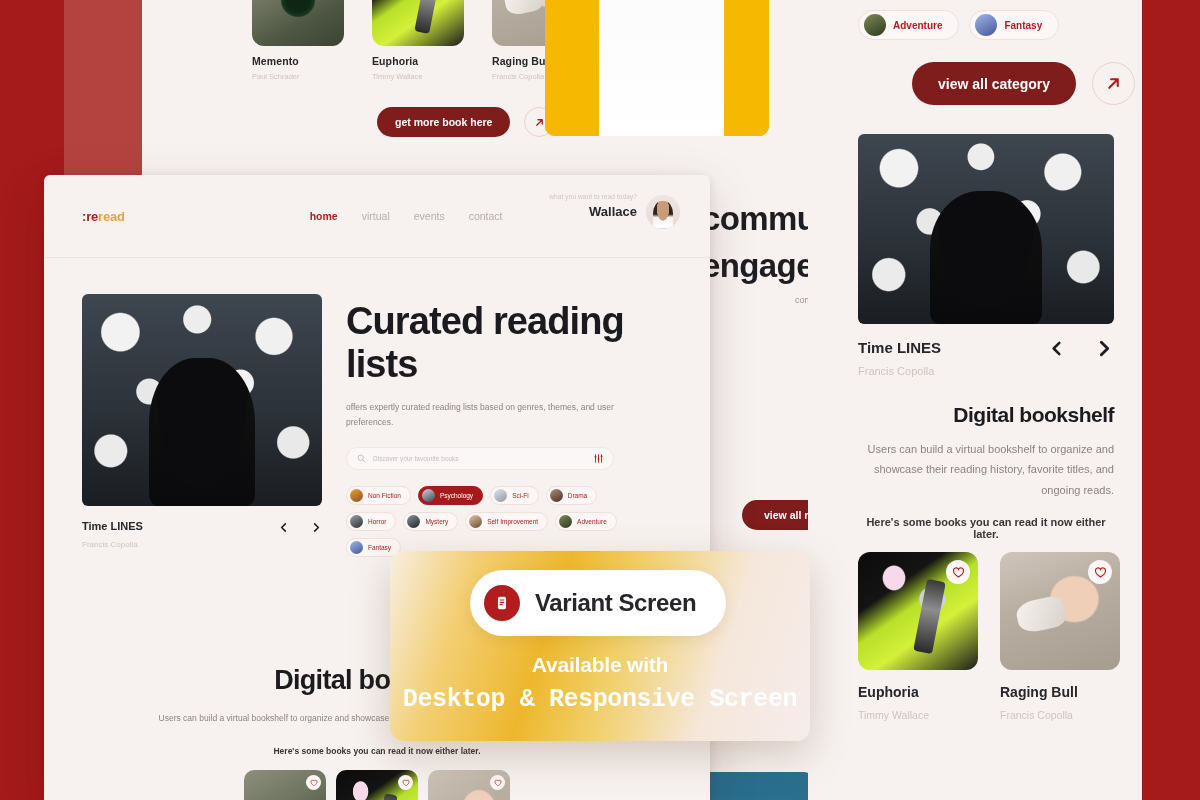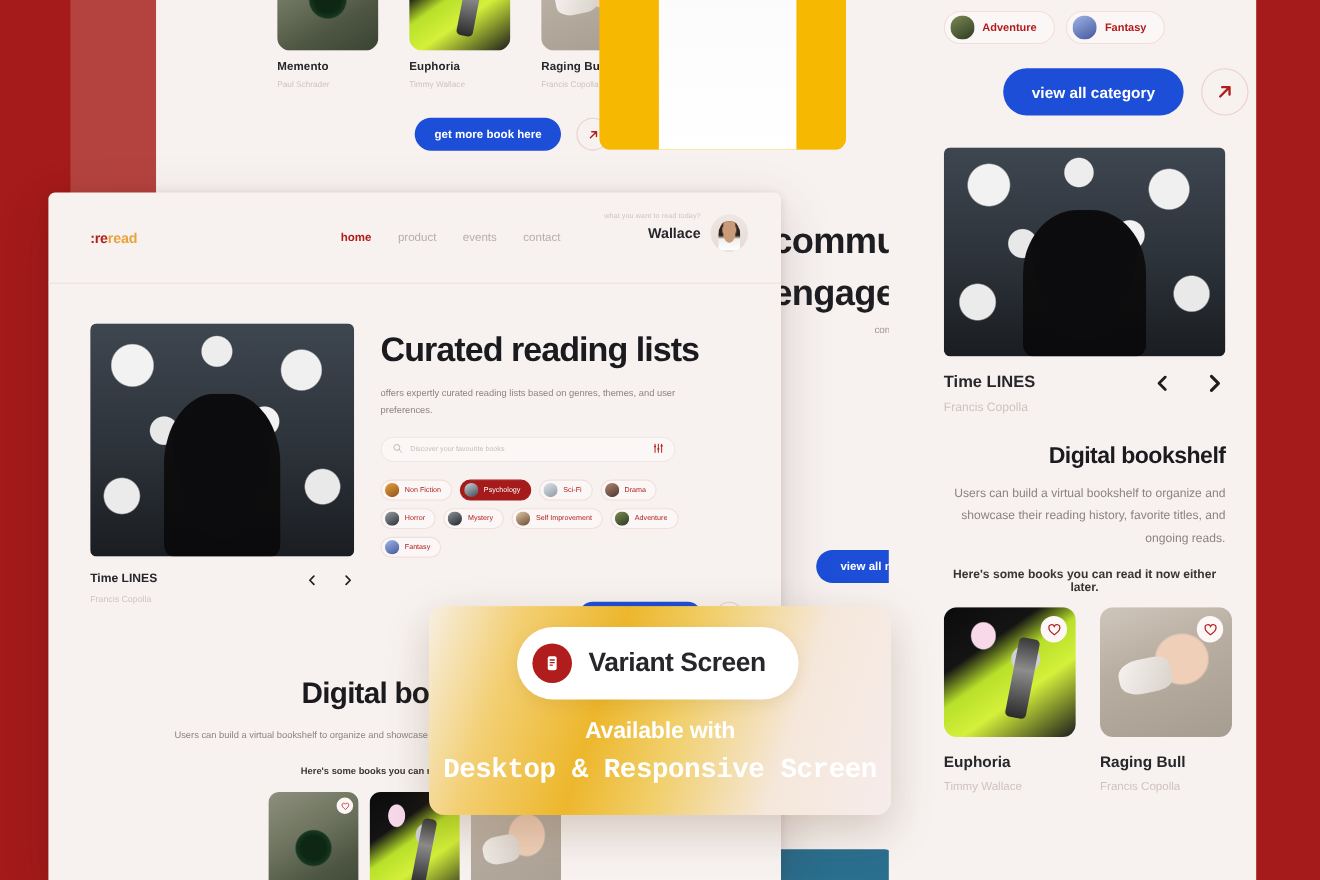--- a/index.html
+++ b/index.html
@@ -21,21 +21,21 @@
     position: absolute; left: 142px; top: 0; width: 666px; height: 800px;
     background: #f7f2f0; overflow: hidden;
   }
   .bg-cards-row { position: absolute; left: 110px; top: -50px; display: flex; gap: 28px; }
   .bg-card { width: 92px; }
   .bg-thumb { width: 92px; height: 96px; border-radius: 12px; overflow: hidden; position: relative; }
   .bg-card-title { font-size: 10.5px; font-weight: 700; color: #26262b; margin-top: 9px; letter-spacing: .1px;}
   .bg-card-author { font-size: 7.5px; color: #cfc3c0; margin-top: 5px; }
 
   .pill-btn {
-    background: #1d4ed8; color: #fff; border: none; border-radius: 999px;
+    background: #7f1d1d; color: #fff; border: none; border-radius: 999px;
     font-family: "Liberation Sans", sans-serif; font-weight: 700;
     display: inline-flex; align-items: center; justify-content: center;
     cursor: pointer; white-space: nowrap;
   }
   .arrow-circle {
     border: 1px solid #eccfcc; border-radius: 50%;
     display: inline-flex; align-items: center; justify-content: center;
     background: transparent; cursor: pointer;
   }
   .arrow-circle svg { display: block; }
@@ -99,21 +99,21 @@
   .m-body { display: flex; padding: 36px 38px 0 38px; gap: 24px; }
   .m-left { width: 240px; flex: none; }
   .m-cover { width: 240px; height: 212px; border-radius: 6px; overflow: hidden; position: relative; }
   .m-cover-meta { margin-top: 14px; display: flex; align-items: flex-start; justify-content: space-between; }
   .m-cover-title { font-size: 11px; font-weight: 700; color: #26262b; }
   .m-cover-author { font-size: 8px; color: #cfc3c0; margin-top: 8px; }
   .m-carousel { display: flex; gap: 22px; align-items: center; padding-top: 2px; }
   .m-carousel button { background: none; border: none; cursor: pointer; padding: 0; color: #1e1e22; line-height: 0;}
 
   .m-right { flex: 1; padding-top: 6px; }
-  .m-head { font-size: 31px; font-weight: 700; color: #1b1b1f; letter-spacing: -.9px; }
+  .m-head { font-size: 38px; font-weight: 700; color: #1b1b1f; letter-spacing: -.9px; }
   .m-sub { font-size: 8.5px; color: #8d8281; line-height: 1.75; margin-top: 14px; width: 290px; }
   .m-search {
     margin-top: 17px; height: 23px; width: 268px; background: #fbf7f6;
     border: 1px solid #f0e6e3; border-radius: 999px; display: flex; align-items: center;
     padding: 0 10px; gap: 7px;
   }
   .m-search input {
     border: none; background: none; outline: none; flex: 1;
     font-family: "Liberation Sans", sans-serif; font-size: 6.5px; color: #b9adab;
   }
@@ -329,21 +329,21 @@
       </div>
     <div class="bg-photo-blue"></div>
   </div>
 
   <div class="modal">
 
     <div class="m-nav">
       <div class="logo"><span class="c1">:re</span><span class="c2">read</span></div>
       <div class="m-nav-links">
         <a class="active">home</a>
-        <a>product</a>
+        <a>virtual</a>
         <a>events</a>
         <a>contact</a>
       </div>
       <div class="m-user">
         <div>
           <div class="m-user-q">what you want to read today?</div>
           <div class="m-user-name">Wallace</div>
         </div>
         <div class="avatar">
             <div class="ph ph-avatar"></div>

